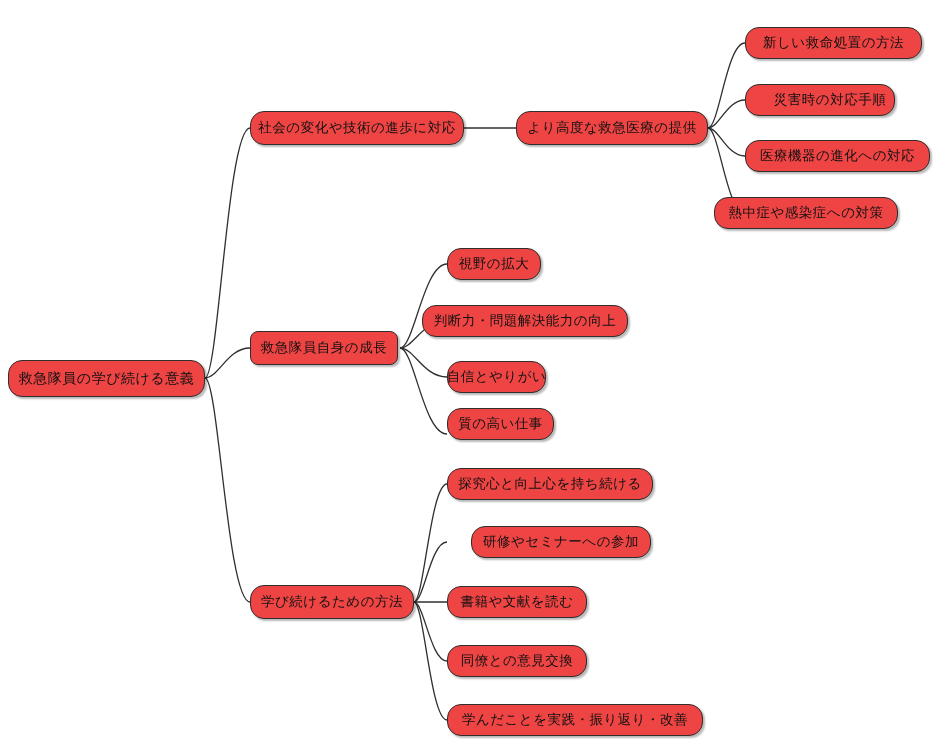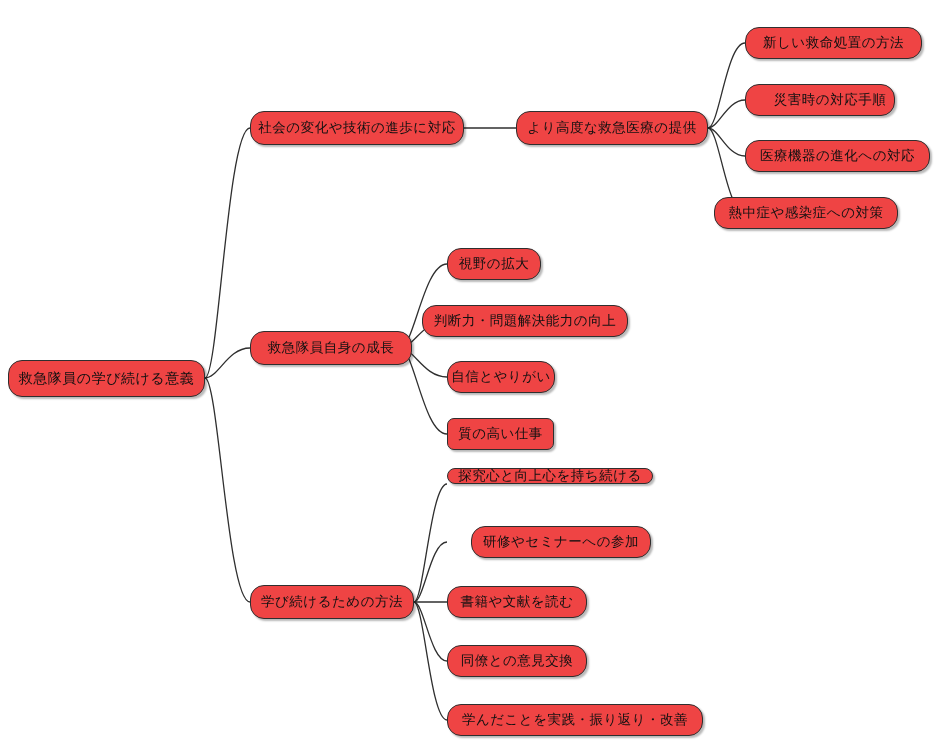--- a/index.html
+++ b/index.html
@@ -83,39 +83,39 @@
       </div>
       <div class="mm-node level-3" style="left: 745px; top: 84px; width: 150px; height: 32px; padding-left: 20px;">
         <span class="mm-label">災害時の対応手順</span>
       </div>
       <div class="mm-node level-3" style="left: 745px; top: 140px; width: 185px; height: 32px;">
         <span class="mm-label">医療機器の進化への対応</span>
       </div>
       <div class="mm-node level-3" style="left: 714px; top: 197px; width: 184px; height: 32px;">
         <span class="mm-label">熱中症や感染症への対策</span>
       </div>
-      <div class="mm-node level-1" style="left: 250px; top: 331px; width: 162px; height: 34px;">
+      <div class="mm-node level-1" style="left: 250px; top: 331px; width: 148px; height: 34px; border-radius: 8px;">
         <span class="mm-label">救急隊員自身の成長</span>
       </div>
       <div class="mm-node level-2" style="left: 447px; top: 248px; width: 94px; height: 32px;">
         <span class="mm-label">視野の拡大</span>
       </div>
       <div class="mm-node level-2" style="left: 422px; top: 305px; width: 206px; height: 32px;">
         <span class="mm-label">判断力・問題解決能力の向上</span>
       </div>
-      <div class="mm-node level-2" style="left: 447px; top: 361px; width: 108px; height: 32px;">
+      <div class="mm-node level-2" style="left: 447px; top: 361px; width: 99px; height: 32px;">
         <span class="mm-label">自信とやりがい</span>
       </div>
-      <div class="mm-node level-2" style="left: 447px; top: 418px; width: 107px; height: 32px; border-radius: 7px;">
+      <div class="mm-node level-2" style="left: 447px; top: 408px; width: 107px; height: 32px;">
         <span class="mm-label">質の高い仕事</span>
       </div>
       <div class="mm-node level-1" style="left: 250px; top: 585px; width: 164px; height: 34px;">
         <span class="mm-label">学び続けるための方法</span>
       </div>
-      <div class="mm-node level-2" style="left: 447px; top: 468px; width: 206px; height: 16px;">
+      <div class="mm-node level-2" style="left: 447px; top: 468px; width: 206px; height: 32px;">
         <span class="mm-label">探究心と向上心を持ち続ける</span>
       </div>
       <div class="mm-node level-2" style="left: 447px; top: 526px; width: 180px; height: 32px; margin-left: 24px;">
         <span class="mm-label">研修やセミナーへの参加</span>
       </div>
       <div class="mm-node level-2" style="left: 447px; top: 586px; width: 140px; height: 32px;">
         <span class="mm-label">書籍や文献を読む</span>
       </div>
       <div class="mm-node level-2" style="left: 447px; top: 645px; width: 140px; height: 32px; text-align: center;">
         <span class="mm-label">同僚との意見交換</span>

